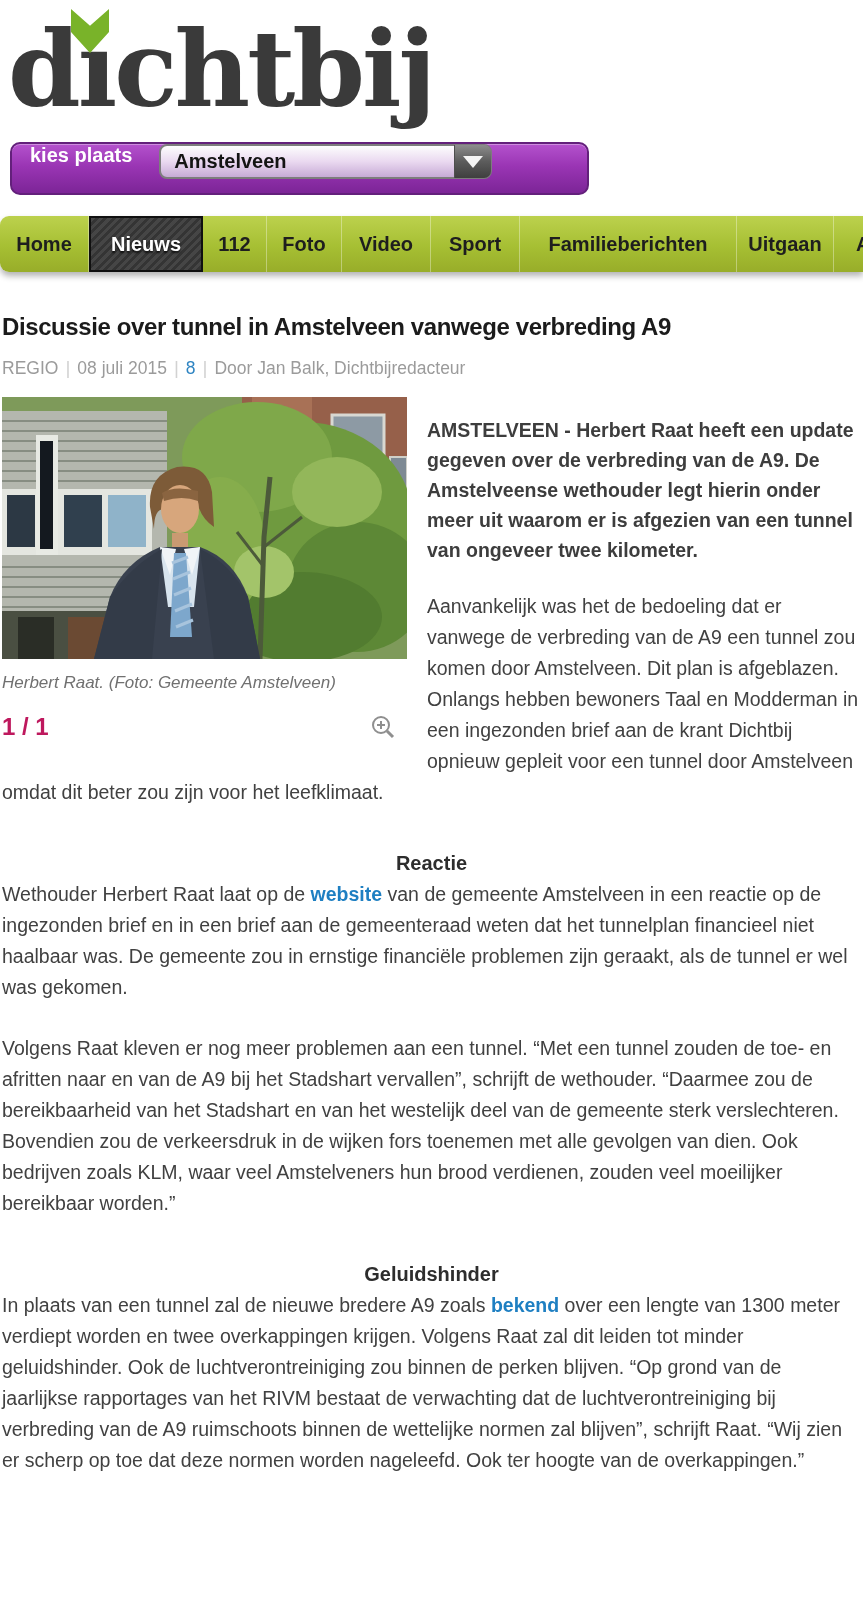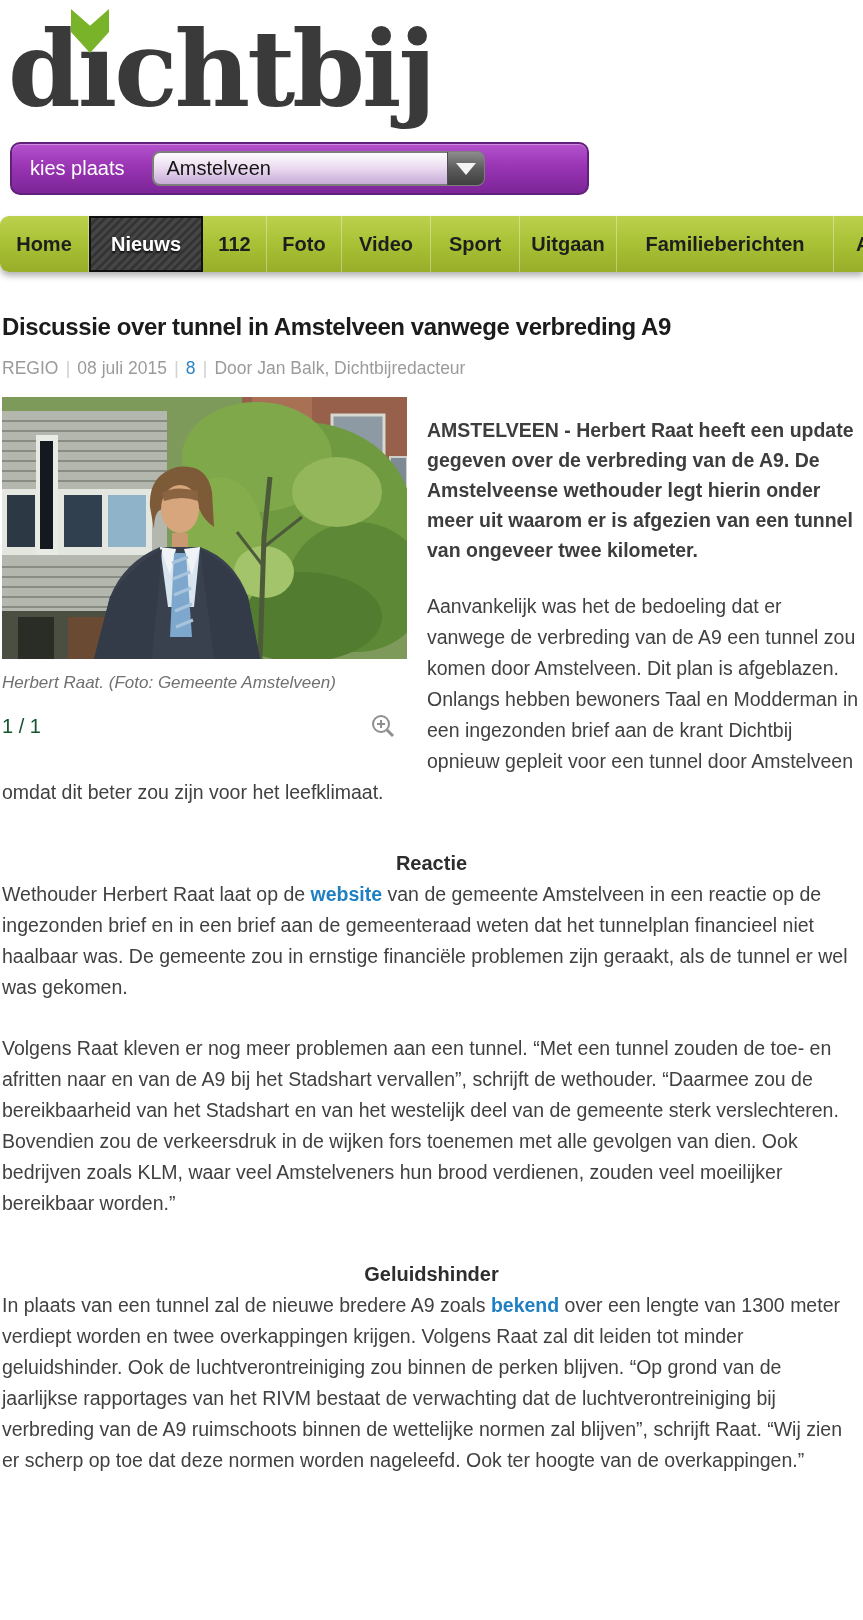--- a/index.html
+++ b/index.html
@@ -39,21 +39,21 @@
   .location-bar {
     position: relative;
     margin: 8px 0 0 2px;
     width: 579px;
     height: 53px;
     border-radius: 10px;
     border: 2px solid #63207b;
     background: linear-gradient(#b452cd, #9a35b4 45%, #7c2597);
     box-shadow: inset 0 1px 0 rgba(255,255,255,0.35);
     display: flex;
-    align-items: center;
+    font-weight: bold;
   }
   .location-label {
     margin-left: 18px;
     font-size: 20px;
     color: #ffffff;
   }
   .place-select {
     position: relative;
     margin-left: 27px;
     width: 333px;
@@ -155,21 +155,21 @@
     font-style: italic;
     color: #707070;
   }
   .pager-row {
     margin-top: 20px;
     display: flex;
     align-items: center;
     justify-content: space-between;
     padding-right: 10px;
   }
-  .pager { font-size: 20px; color: #14532d; }
+  .pager { font-size: 24px; color: #be185d; font-weight: bold; }
   .zoom-btn { cursor: pointer; line-height: 0; }
 
   .lead {
     margin-top: 36px;
     font-size: 19.5px;
     font-weight: bold;
     line-height: 30px;
     color: #3d3d3d;
   }
   p.flow {
@@ -220,22 +220,22 @@
   </div>
 </div>
 
 <nav class="nav">
   <div class="nav-item" style="flex: 0 0 89px;">Home</div>
   <div class="nav-item active" style="flex: 0 0 114px;">Nieuws</div>
   <div class="nav-item" style="flex: 0 0 64px;">112</div>
   <div class="nav-item" style="flex: 0 0 75px;">Foto</div>
   <div class="nav-item" style="flex: 0 0 89px;">Video</div>
   <div class="nav-item" style="flex: 0 0 89px;">Sport</div>
+  <div class="nav-item" style="flex: 0 0 217px;">Familieberichten</div>
   <div class="nav-item" style="flex: 0 0 97px;">Uitgaan</div>
-  <div class="nav-item" style="flex: 0 0 217px;">Familieberichten</div>
   <div class="nav-item partial" style="flex: 1 1 auto;">A</div>
 </nav>
 
 <article class="article clearfix">
   <h1>Discussie over tunnel in Amstelveen vanwege verbreding A9</h1>
 
   <div class="meta">
     <span>REGIO</span>
     <span class="sep">|</span>
     <span>08 juli 2015</span>

